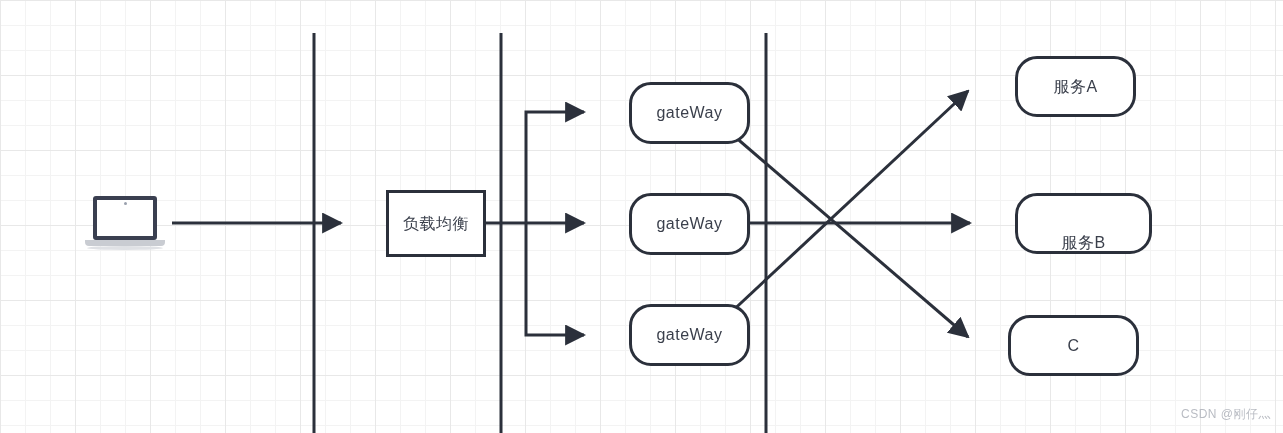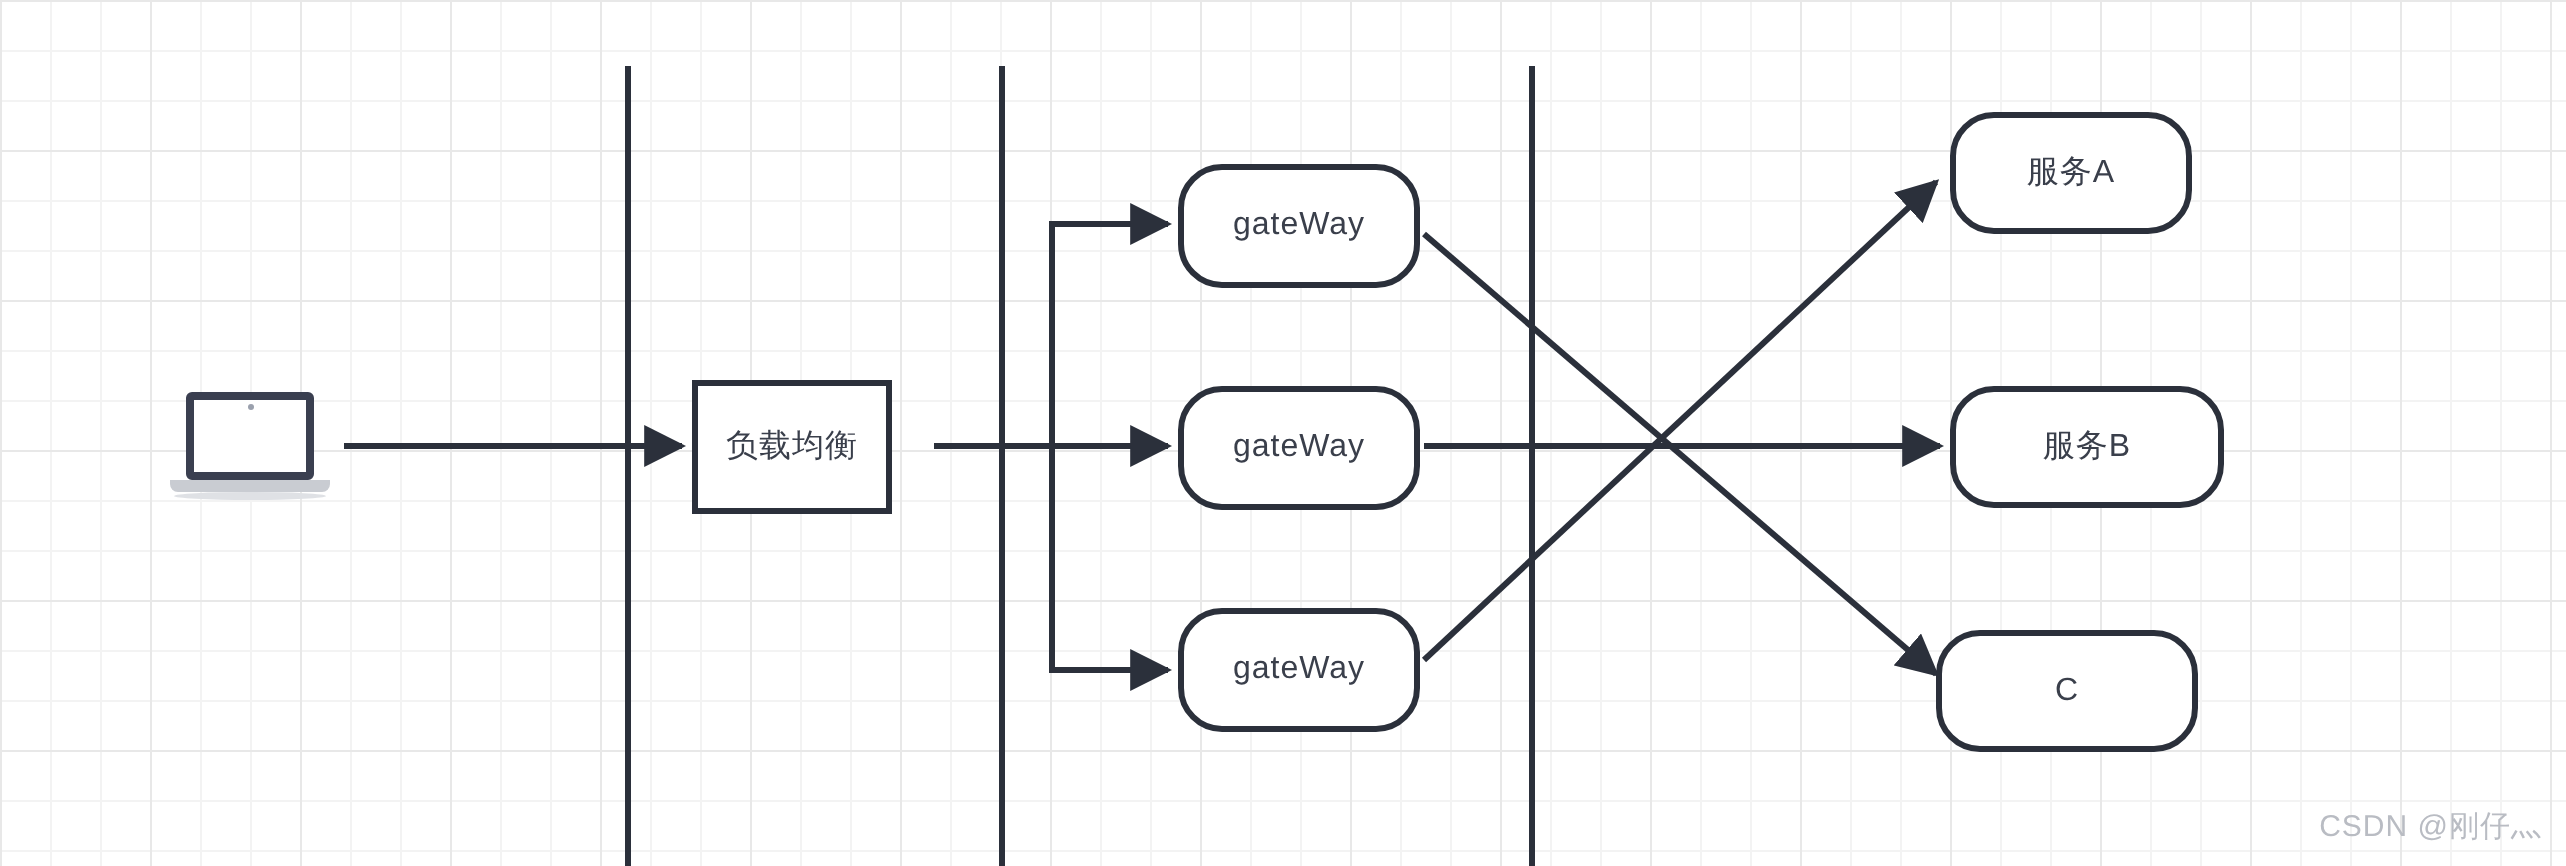--- a/index.html
+++ b/index.html
@@ -34,20 +34,21 @@
     box-sizing: border-box;
     background: #ffffff;
     border: 3px solid #2b303b;
     display: flex;
     align-items: center;
     justify-content: center;
     color: #3a3f4b;
     font-size: 16px;
     line-height: 1;
     letter-spacing: 0.5px;
+    margin-left: 40px;
   }
   .node.rounded { border-radius: 22px; }
   .node.square  { border-radius: 0; }
 
   
   .laptop {
     position: absolute;
     left: 85px;
     top: 196px;
     width: 80px;
@@ -90,21 +91,21 @@
     width: 76px;
     height: 4px;
     background: #dfe1e5;
     border-radius: 50%;
   }
 
   .watermark {
     position: absolute;
     right: 12px;
     bottom: 10px;
-    font-size: 15px;
+    font-size: 12px;
     color: #b9bcc3;
     letter-spacing: 0.5px;
     user-select: none;
   }
 </style>
 </head>
 <body>
 
 <div id="canvas">
 
@@ -152,21 +153,21 @@
   <div class="node rounded" style="left:589px; top:193px; width:121px; height:62px;">
     <span>gateWay</span>
   </div>
   <div class="node rounded" style="left:589px; top:304px; width:121px; height:62px;">
     <span>gateWay</span>
   </div>
 
   <div class="node rounded" style="left:975px; top:56px; width:121px; height:61px;">
     <span>服务A</span>
   </div>
-  <div class="node rounded" style="left:975px; top:193px; width:137px; height:61px;">
+  <div class="node rounded" style="left:975px; top:193px; width:137px; height:61px;align-items:flex-end;">
     <span>服务B</span>
   </div>
   <div class="node rounded" style="left:968px; top:315px; width:131px; height:61px;">
     <span>C</span>
   </div>
 
   <div class="watermark">CSDN @刚仔灬</div>
 
 </div>
 

